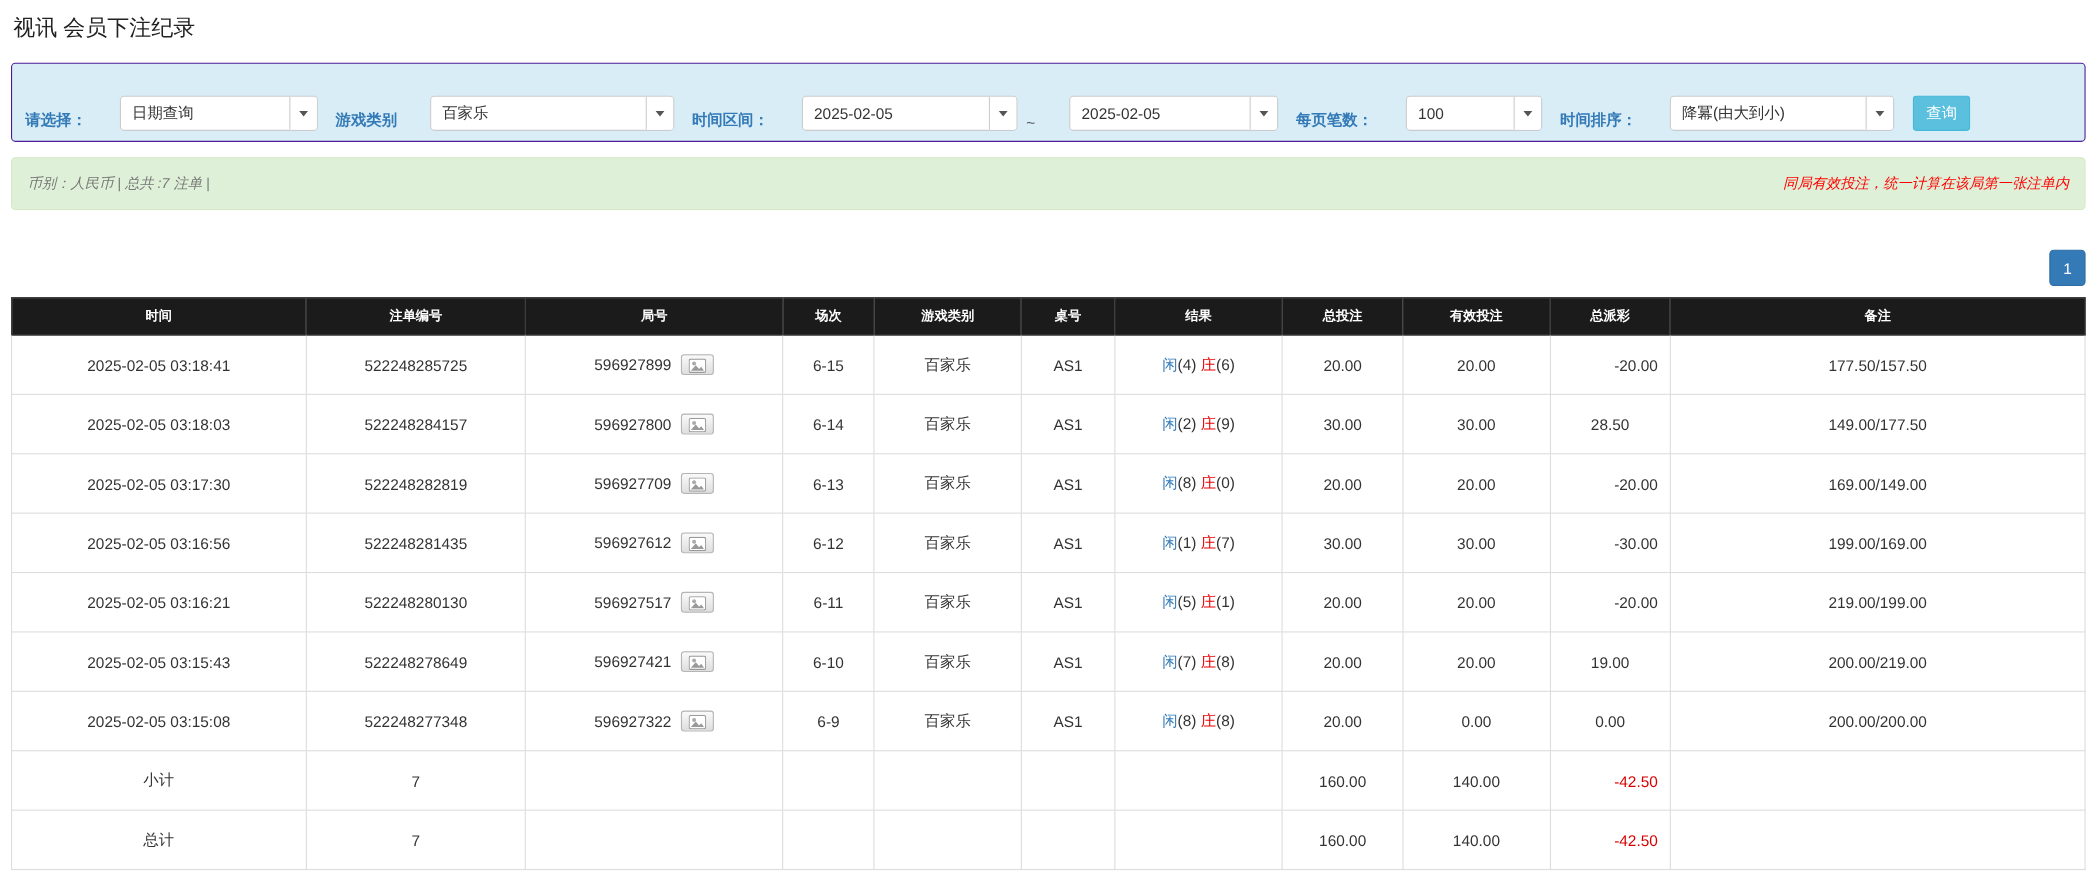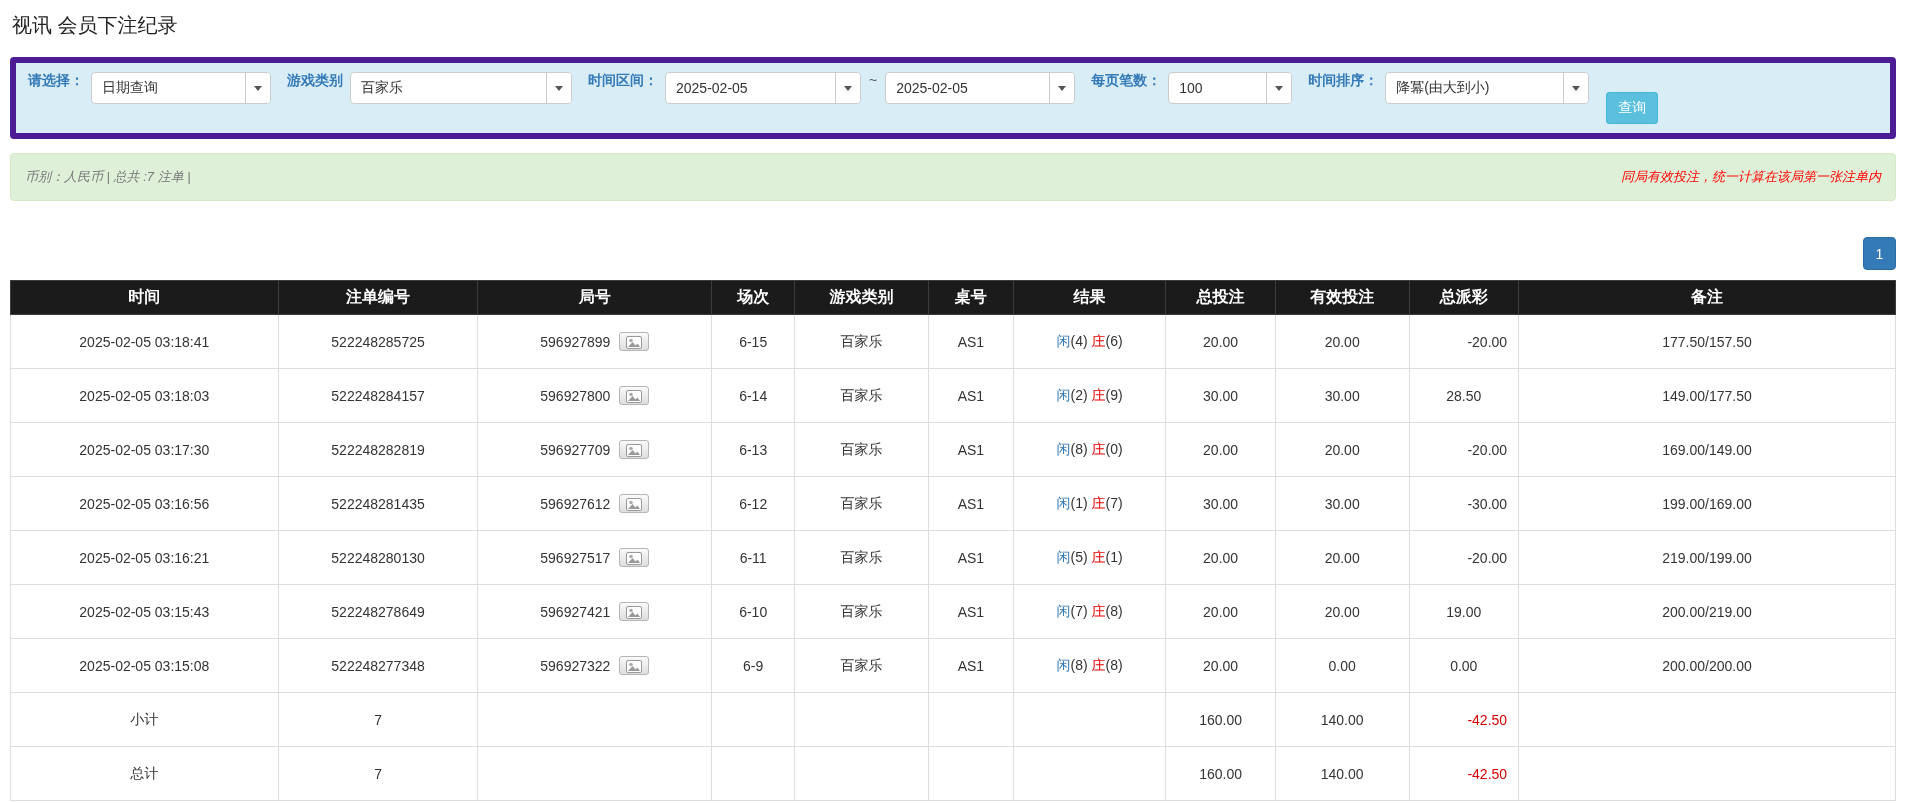--- a/index.html
+++ b/index.html
@@ -24,44 +24,45 @@
   h1.page-title {
     font-size: 20px;
     font-weight: normal;
     color: #222;
     margin: 4px 0 18px 2px;
   }
 
   
   .filter-bar {
     background: var(--filter-bg);
-    border: 6px solid #4c1d95;
+    border: 1px solid #4c1d95;
     border-radius: 4px;
     padding: 9px 12px;
     display: flex;
-    align-items: flex-start;
+    align-items: flex-end;
     gap: 7px;
     white-space: nowrap;
   }
   .flabel {
     color: var(--accent);
     font-weight: bold;
     font-size: 14px;
   }
   .flabel.gap { margin-left: 9px; }
   .select {
     background: #fff;
     border: 1px solid #ccc;
     border-radius: 4px;
     height: 32px;
     display: inline-flex;
     align-items: center;
     justify-content: space-between;
     cursor: pointer;
     overflow: hidden;
+    margin-left: 23px;
   }
   .select .sel-text { padding: 0 10px; font-size: 14px; color: #333; }
   .caret-box {
     width: 25px;
     align-self: stretch;
     border-left: 1px solid #ccc;
     display: flex;
     align-items: center;
     justify-content: center;
     background: #fff;
@@ -131,21 +132,21 @@
     table-layout: fixed;
     font-size: 14px;
   }
   table.records thead th {
     background: var(--thead-bg);
     color: #fff;
     font-weight: bold;
     height: 34px;
     border: 1px solid #3d3d3d;
     text-align: center;
-    font-size: 16px;
+    font-size: 12px;
   }
   table.records tbody td {
     border: 1px solid #ddd;
     height: 54px;
     text-align: center;
     vertical-align: middle;
     color: #333;
     background: #fff;
     overflow: hidden;
   }

